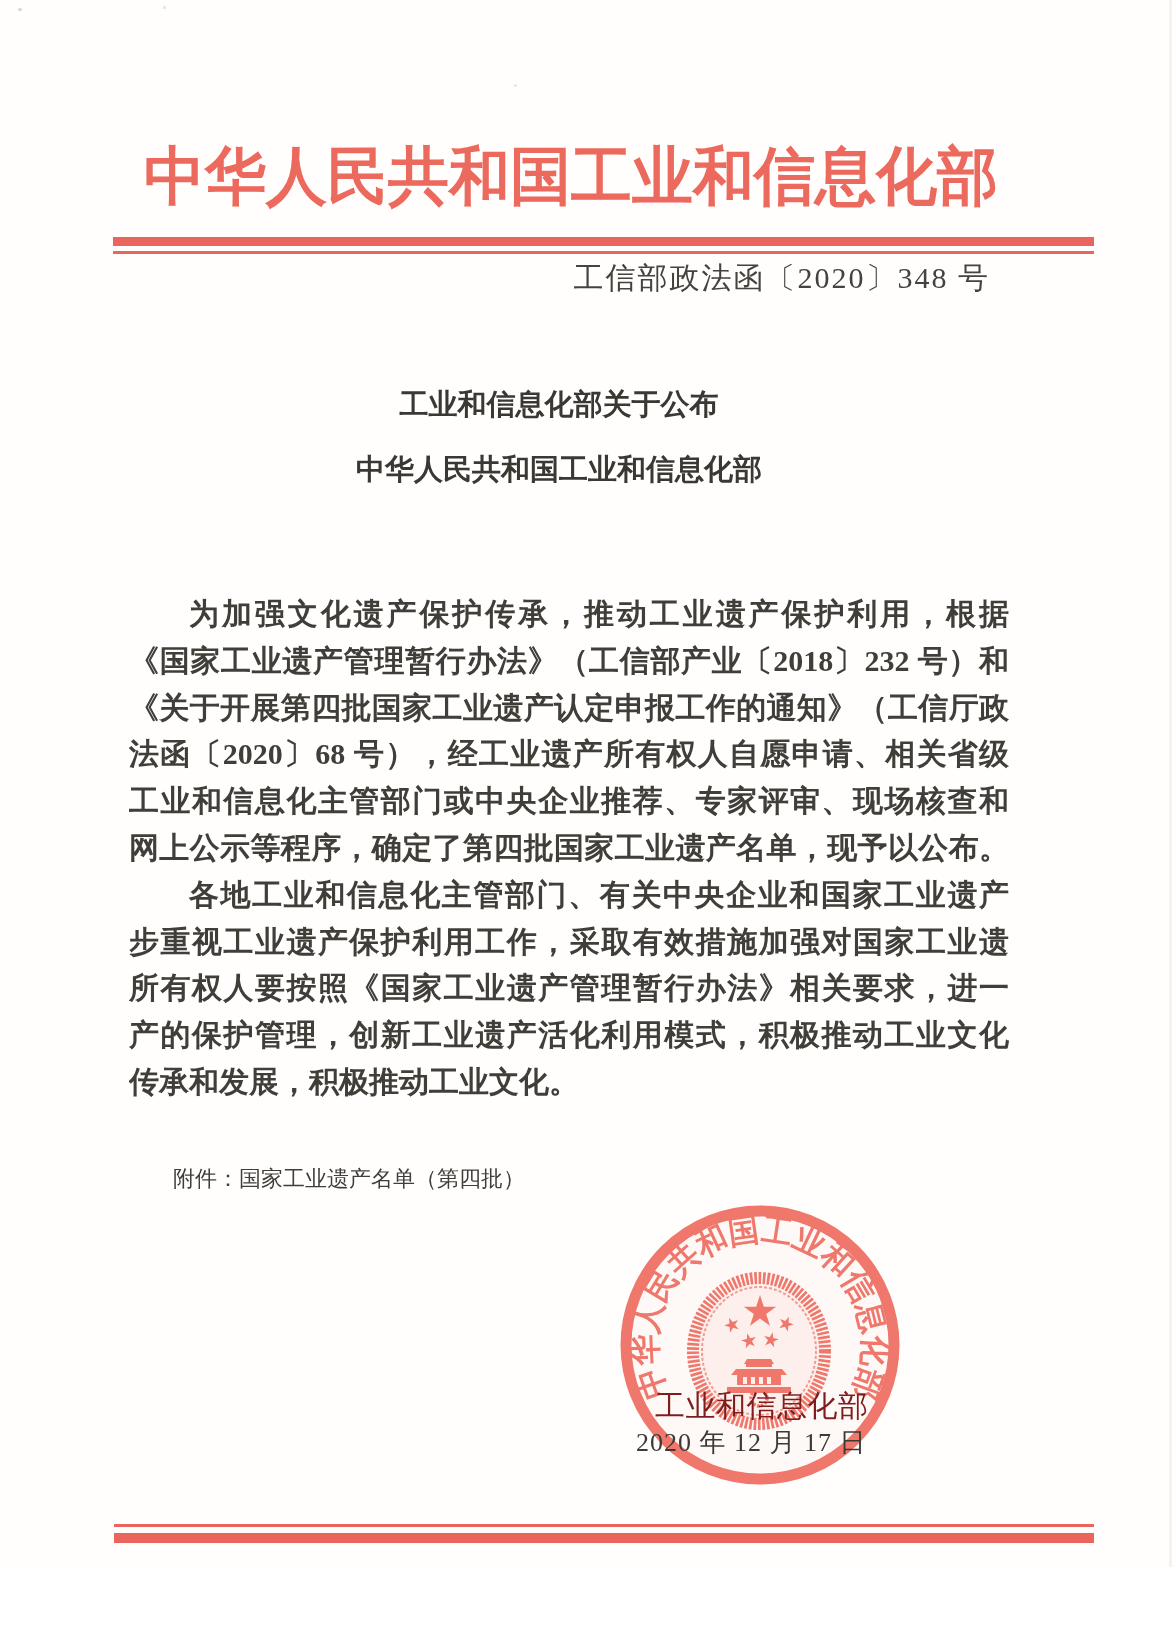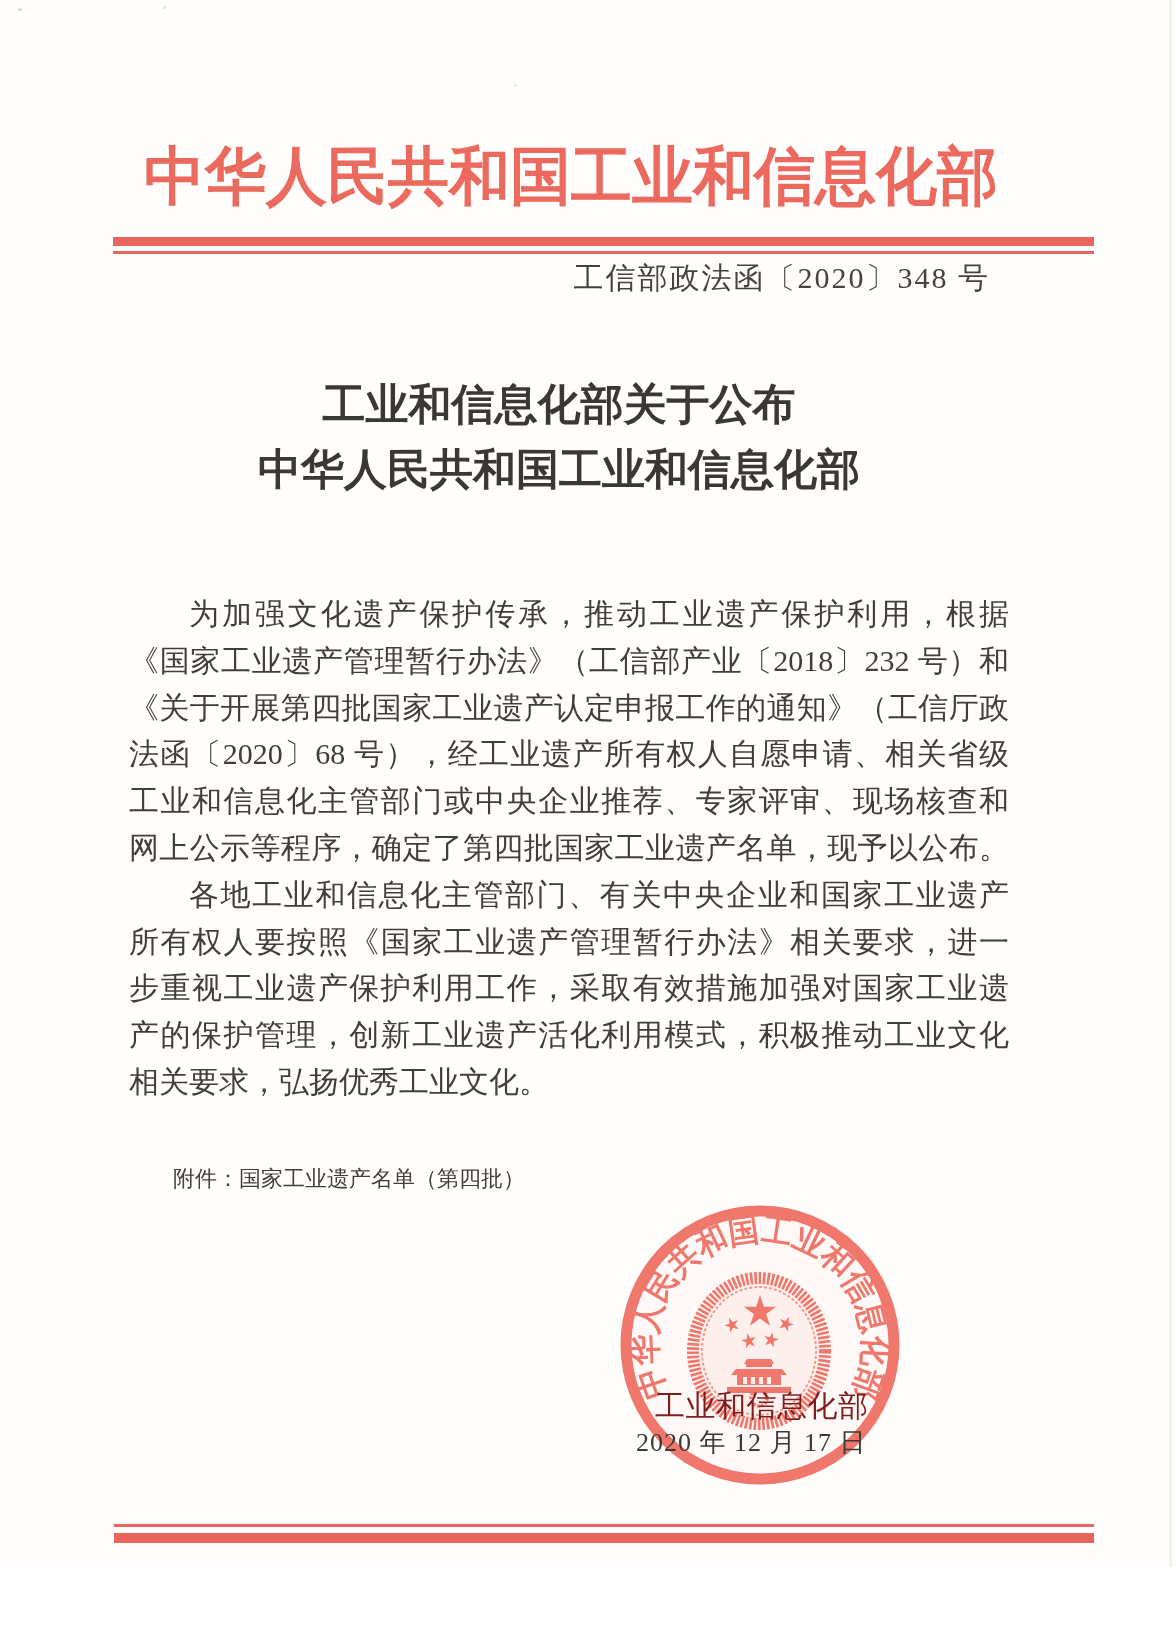--- a/index.html
+++ b/index.html
@@ -21,28 +21,28 @@
   .sep-bottom-thin{top:1524px;left:114px;width:980px;height:3px;}
   .sep-bottom-thick{top:1533px;left:114px;width:980px;height:10px;}
   
   .doc-number{
     position:absolute;top:258px;right:186px;height:40px;line-height:40px;
     font-size:30px;color:#45433d;letter-spacing:2px;white-space:nowrap;
   }
   
   .notice-title{
     position:absolute;top:372px;left:0;width:1118px;text-align:center;
-    font-size:43px;font-weight:bold;color:#3a3833;line-height:65px;
+    font-size:29px;font-weight:bold;color:#3a3833;line-height:65px;
   }
   
   .body-block{
     position:absolute;top:591px;left:129px;width:880px;
     font-size:30px;color:#403e38;line-height:46.8px;
   }
-  .ln{height:46.8px;overflow:hidden;text-align:justify;text-align-last:justify;word-break:keep-all;white-space:normal;}
+  .ln{height:46.8px;overflow:hidden;text-align:justify;text-align-last:justify;word-break:keep-all;white-space:normal;font-weight:bold;}
   .ln.indent{text-indent:2em;}
   .ln.plain{text-align:left;text-align-last:left;}
   .attachment{
     position:absolute;top:1155px;left:129px;width:880px;height:47px;line-height:47px;
     font-size:22px;color:#403e38;text-indent:2em;
   }
   
   .seal{position:absolute;top:1195px;left:610px;width:300px;height:300px;opacity:.92;z-index:1;}
   .seal text{font-family:"Liberation Serif","DejaVu Serif",serif;font-weight:bold;}
   .signature{
@@ -82,24 +82,24 @@
   </div>
 
   <div class="body-block">
     <div class="ln indent">为加强文化遗产保护传承，推动工业遗产保护利用，根据</div>
     <div class="ln">《国家工业遗产管理暂行办法》（工信部产业〔2018〕232 号）和</div>
     <div class="ln">《关于开展第四批国家工业遗产认定申报工作的通知》（工信厅政</div>
     <div class="ln">法函〔2020〕68 号），经工业遗产所有权人自愿申请、相关省级</div>
     <div class="ln">工业和信息化主管部门或中央企业推荐、专家评审、现场核查和</div>
     <div class="ln">网上公示等程序，确定了第四批国家工业遗产名单，现予以公布。</div>
     <div class="ln indent">各地工业和信息化主管部门、有关中央企业和国家工业遗产</div>
+    <div class="ln">步重视工业遗产保护利用工作，采取有效措施加强对国家工业遗</div>
     <div class="ln">所有权人要按照《国家工业遗产管理暂行办法》相关要求，进一</div>
-    <div class="ln">步重视工业遗产保护利用工作，采取有效措施加强对国家工业遗</div>
     <div class="ln">产的保护管理，创新工业遗产活化利用模式，积极推动工业文化</div>
-    <div class="ln plain">相关要求，弘扬优秀工业文化。</div>
+    <div class="ln plain">传承和发展，积极推动工业文化。</div>
   </div>
 
   <div class="attachment">附件：国家工业遗产名单（第四批）</div>
 
   <svg class="seal" viewBox="0 0 300 300">
     <defs>
       <polygon id="star5" points="0,-17 3.82,-5.26 16.17,-5.25 6.18,2.01 9.99,13.75 0,6.5 -9.99,13.75 -6.18,2.01 -16.17,-5.25 -3.82,-5.26"></polygon>
       <path id="sealArc" d="M 59.9 202 A 104 104 0 1 1 240.1 202" fill="none"></path>
     </defs>
 

